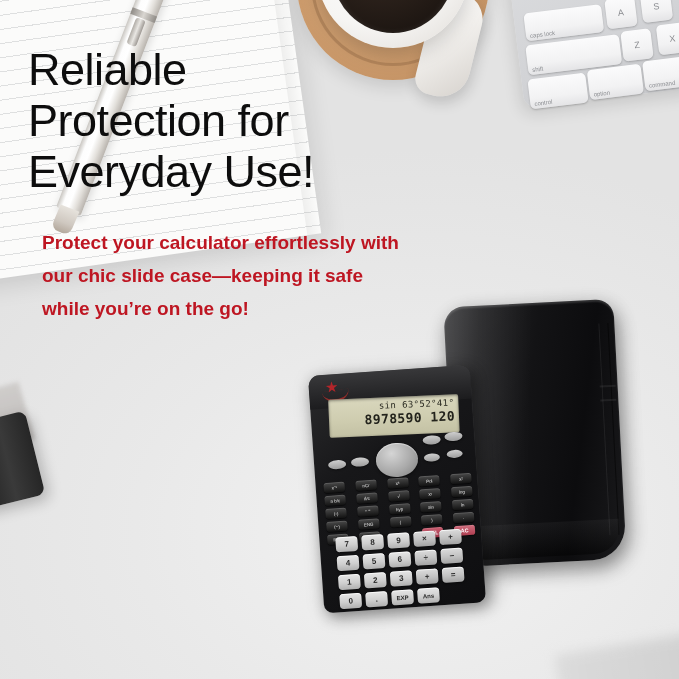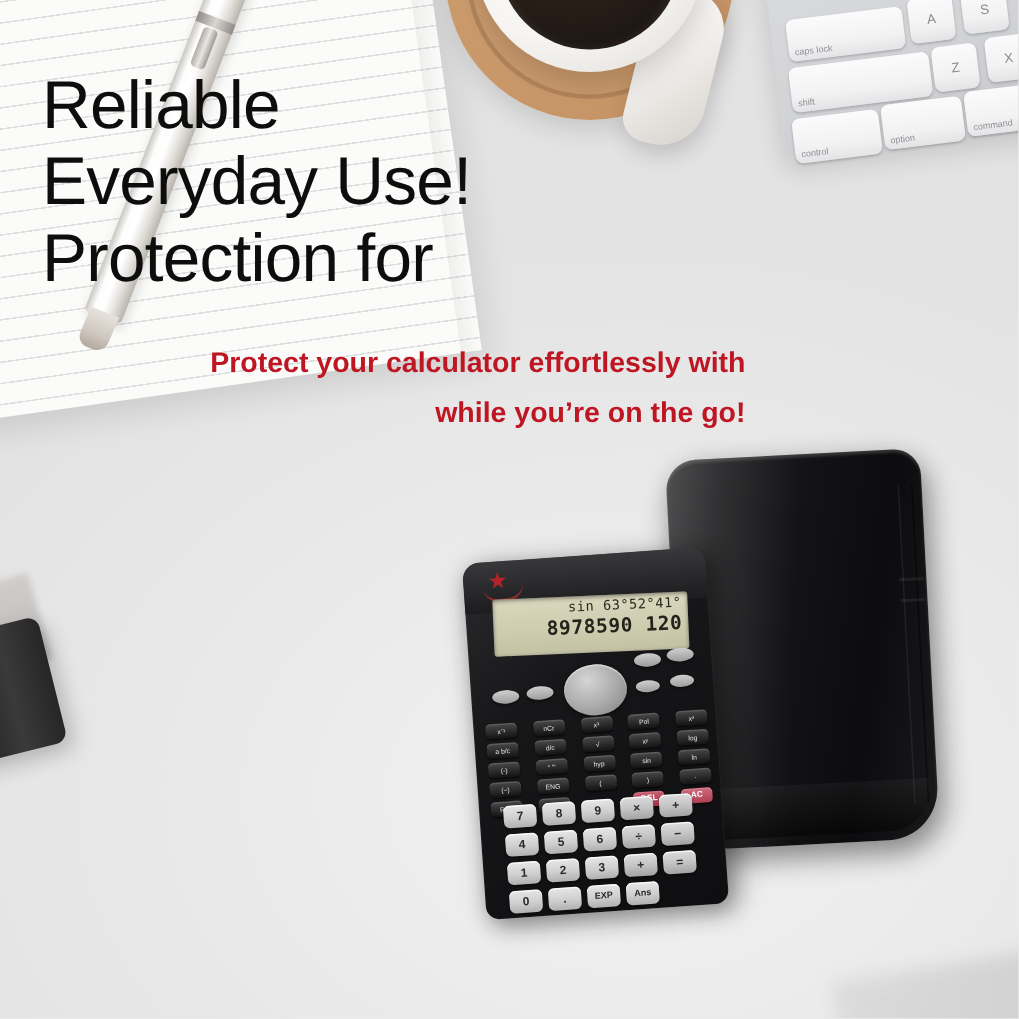--- a/index.html
+++ b/index.html
@@ -163,22 +163,22 @@
     background:rgba(255,255,255,.06);}
   .case .notch{position:absolute;right:2px;width:16px;height:2px;background:rgba(255,255,255,.07);}
   .case .bottom{position:absolute;left:6px;right:6px;bottom:6px;height:34px;
     border-radius:0 0 26px 24px;
     background:linear-gradient(to bottom,rgba(255,255,255,.04),rgba(0,0,0,.45));}
 
   
   .headline{position:absolute;left:28px;top:44px;width:420px;
     font-size:45px;line-height:51px;font-weight:normal;color:#0d0d0d;
     letter-spacing:-.5px;}
-  .subcopy{position:absolute;left:27px;top:226px;width:470px;
-    font-size:19px;line-height:33px;font-weight:bold;color:#be1622;text-align:right;}
+  .subcopy{position:absolute;left:42px;top:226px;width:470px;
+    font-size:19px;line-height:33px;font-weight:bold;color:#be1622;}
 </style>
 </head>
 <body>
 
 <div class="scene">
 
   <div class="nb-shadow"></div>
   <div class="notebook">
     <div class="lines"></div>
     <div class="edge"></div>
@@ -309,22 +309,23 @@
         <div class="nk">0</div>
         <div class="nk">.</div>
         <div class="nk sm">EXP</div>
         <div class="nk sm">Ans</div>
       </div>
     </div>
   </div>
 
   <div class="headline">
     <div>Reliable</div>
+    <div>Protection for</div>
     <div>Everyday Use!</div>
-    <div>Protection for</div>
   </div>
 
   <div class="subcopy">
     <div>Protect your calculator effortlessly with</div>
+    <div>our chic slide case—keeping it safe</div>
     <div>while you’re on the go!</div>
   </div>
 
 </div>
 
 </body></html>

